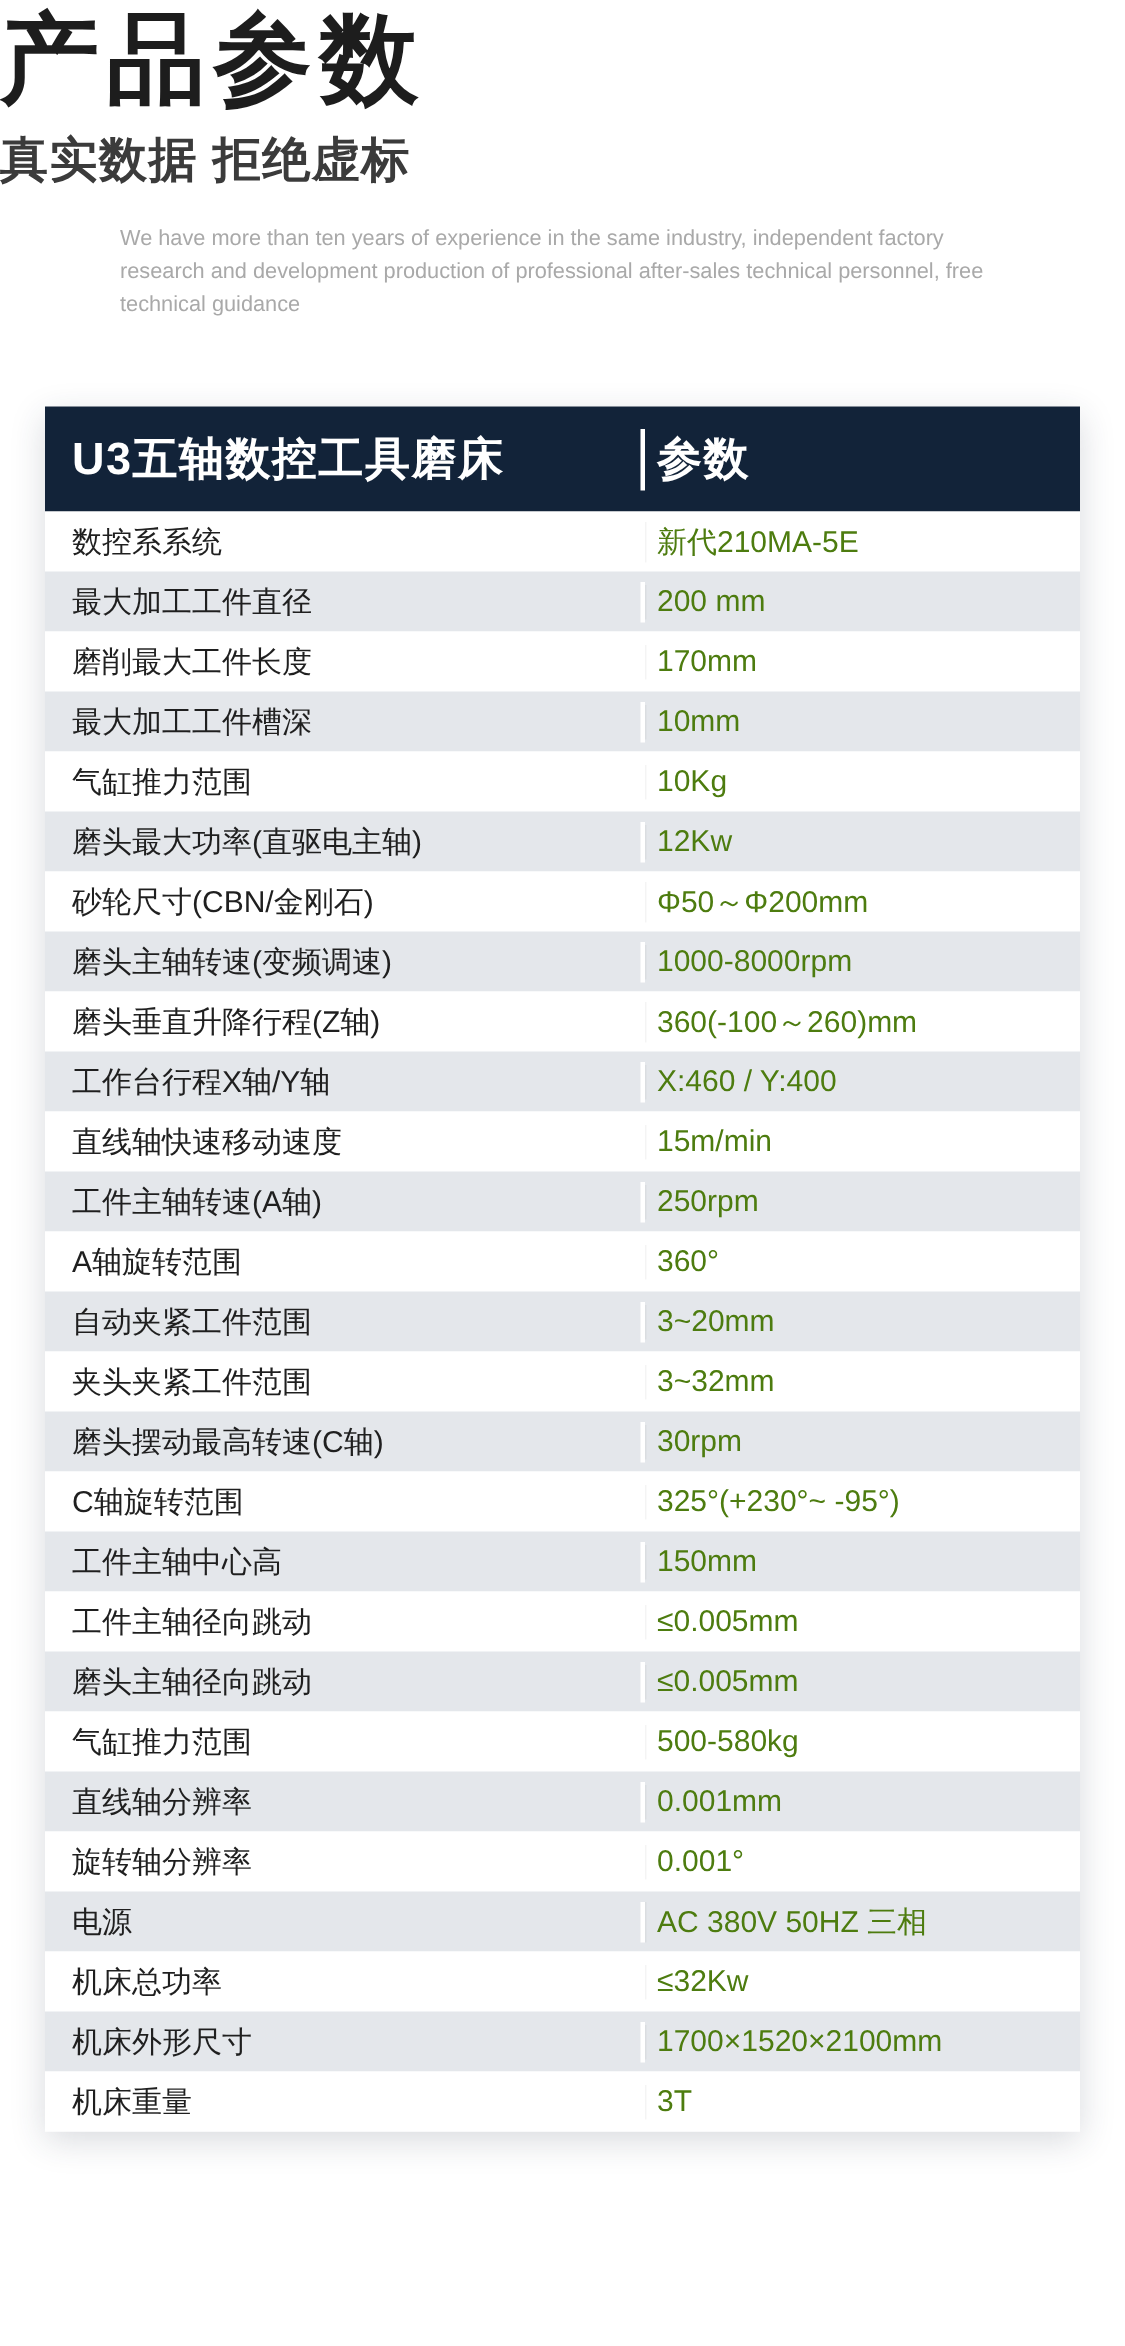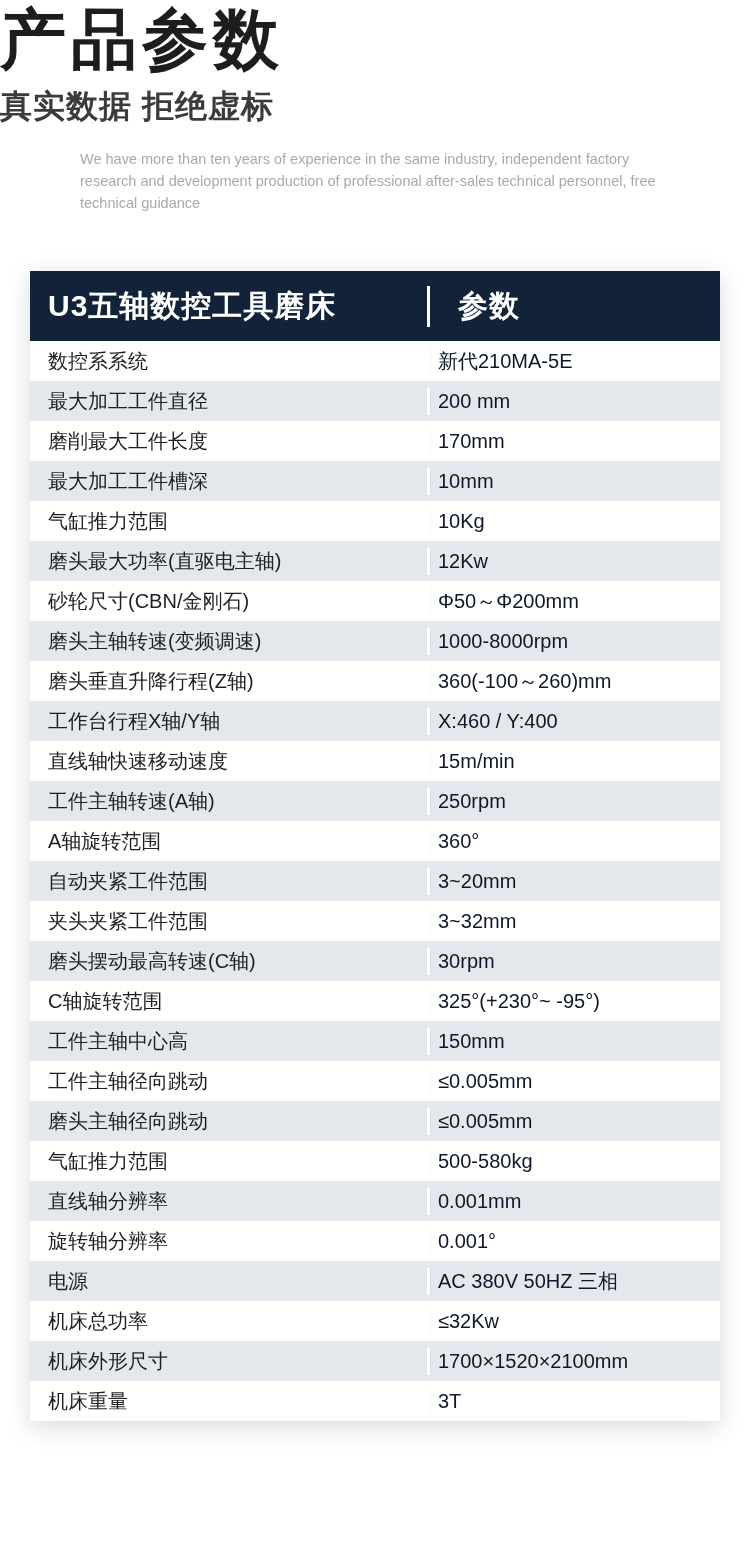--- a/index.html
+++ b/index.html
@@ -38,21 +38,20 @@
     margin: 57px auto 0;
     box-shadow: 0 6px 22px rgba(40, 50, 70, 0.18);
     background: #fff;
   }
   .t-header {
     display: flex;
     height: 70px;
     align-items: center;
     background: var(--header-bg, #122339);
     color: var(--header-text, #ffffff);
-    gap: 20px;
   }
   .t-header .cell { font-weight: 700; font-size: 30px; letter-spacing: 1px; }
   .cell.left {
     width: 400px;
     flex: 0 0 400px;
     padding-left: 18px;
     border-right: 3px solid #ffffff;
   }
   .cell.right {
     flex: 1;
@@ -61,21 +60,21 @@
   .t-row {
     display: flex;
     height: 40px;
     align-items: center;
     font-size: 20px;
     justify-content: center;
   }
   .t-row.odd  { background: var(--row-bg, #ffffff); }
   .t-row.even { background: var(--row-alt-bg, #e4e7eb); }
   .t-row .cell.left  { color: #1f1f1f; }
-  .t-row .cell.right { color: #0f172a; box-shadow: inset 1px 0 0 rgba(0,0,0,0.045); }
+  .t-row .cell.right { color: #4d7c0f; box-shadow: inset 1px 0 0 rgba(0,0,0,0.045); }
 </style>
 </head>
 <body>
 
 <div class="hero">
   <div class="title">产品参数</div>
   <div class="subtitle">真实数据 拒绝虚标</div>
   <div class="desc">We have more than ten years of experience in the same industry, independent factory research and development production of professional after-sales technical personnel, free technical guidance</div>
 </div>
 

